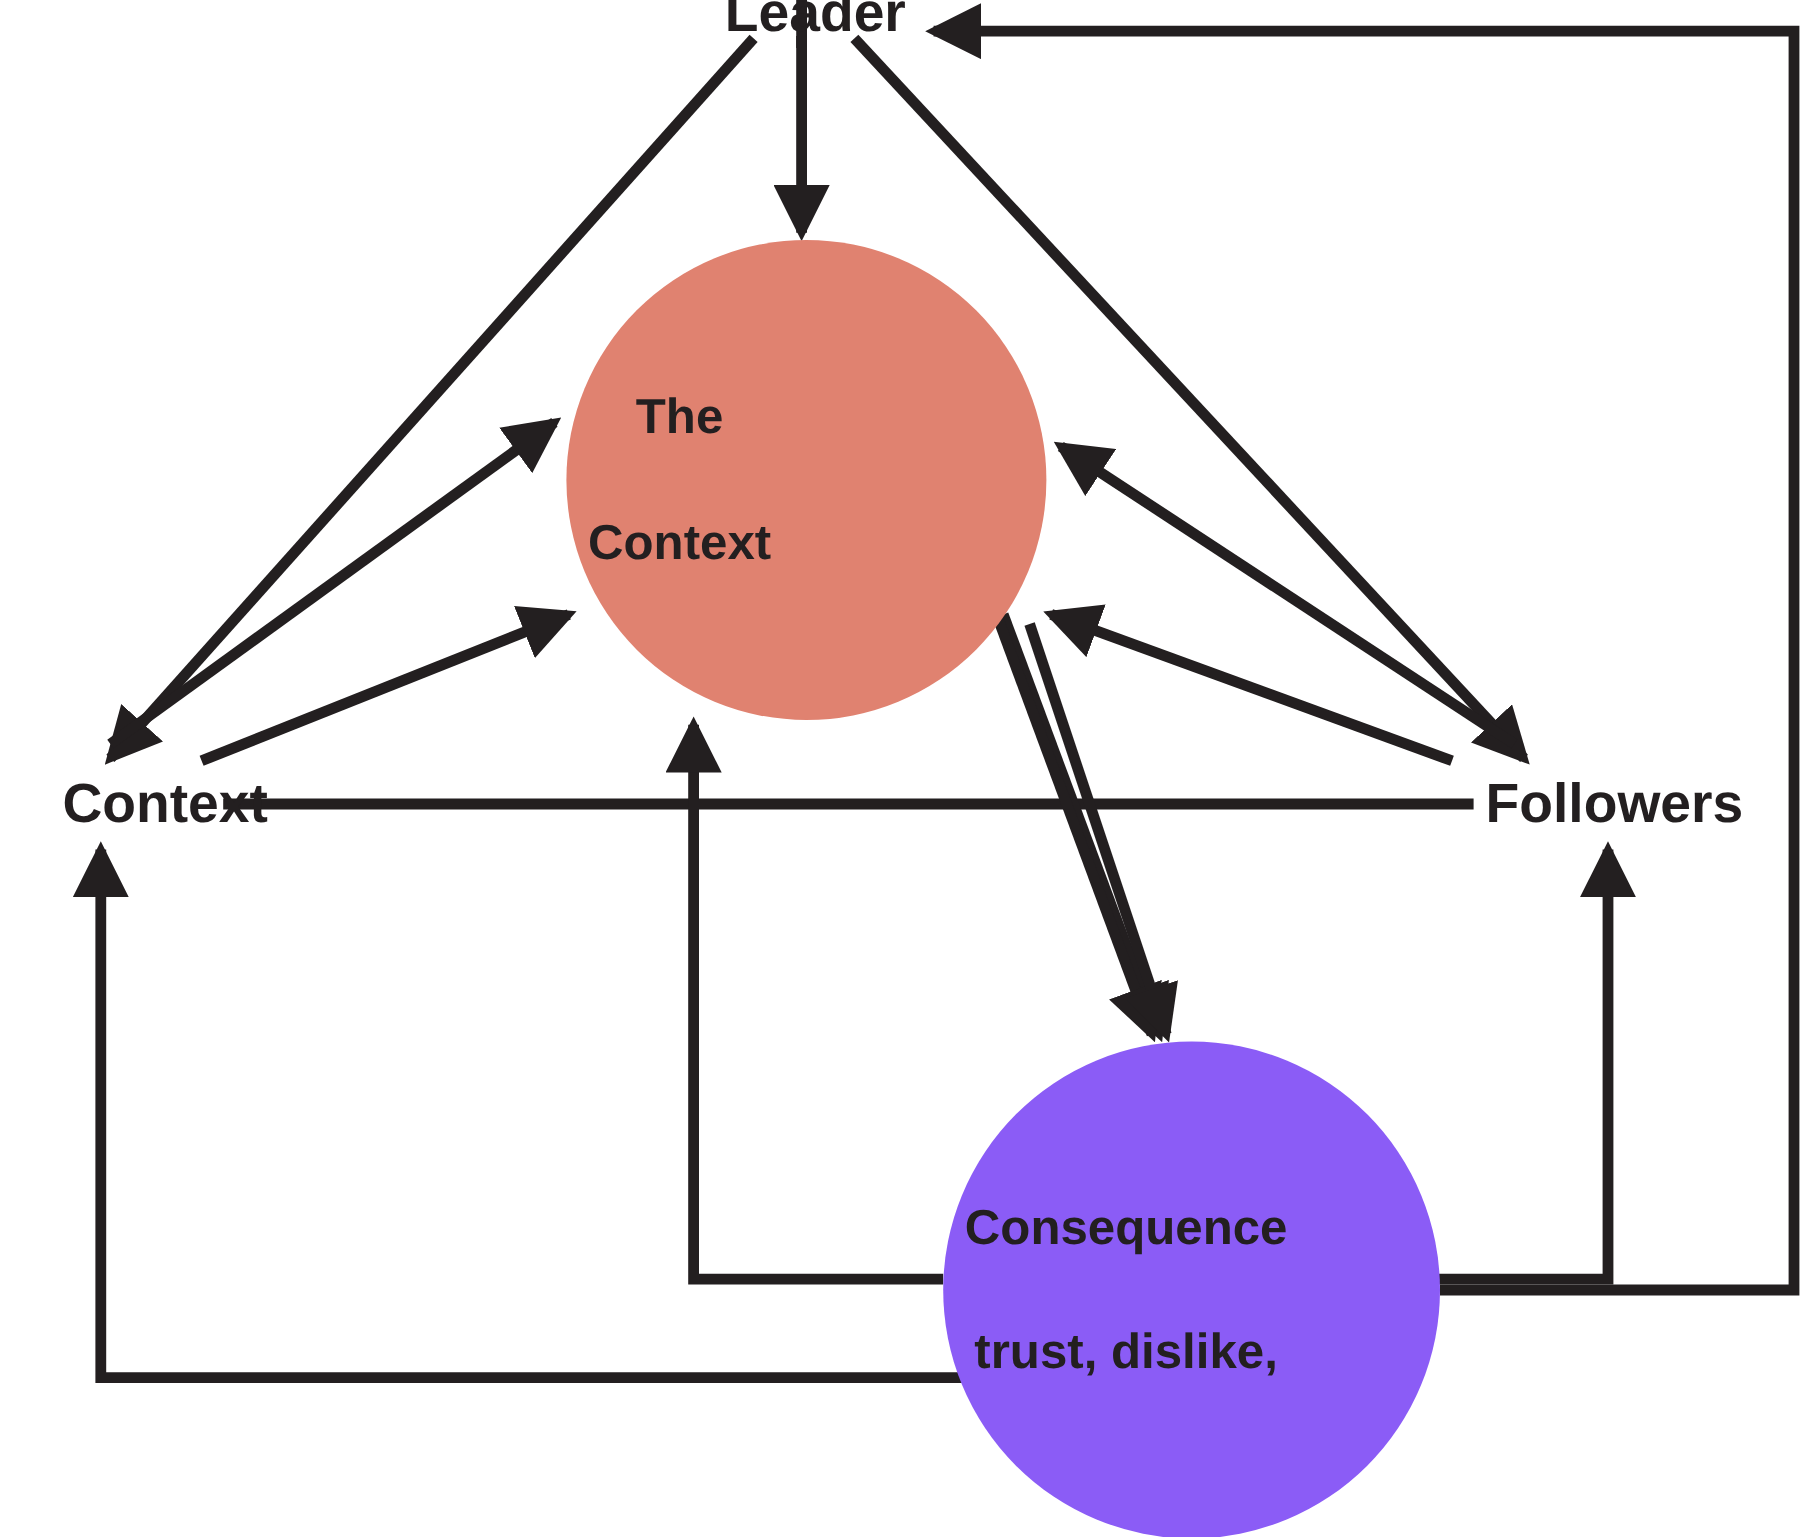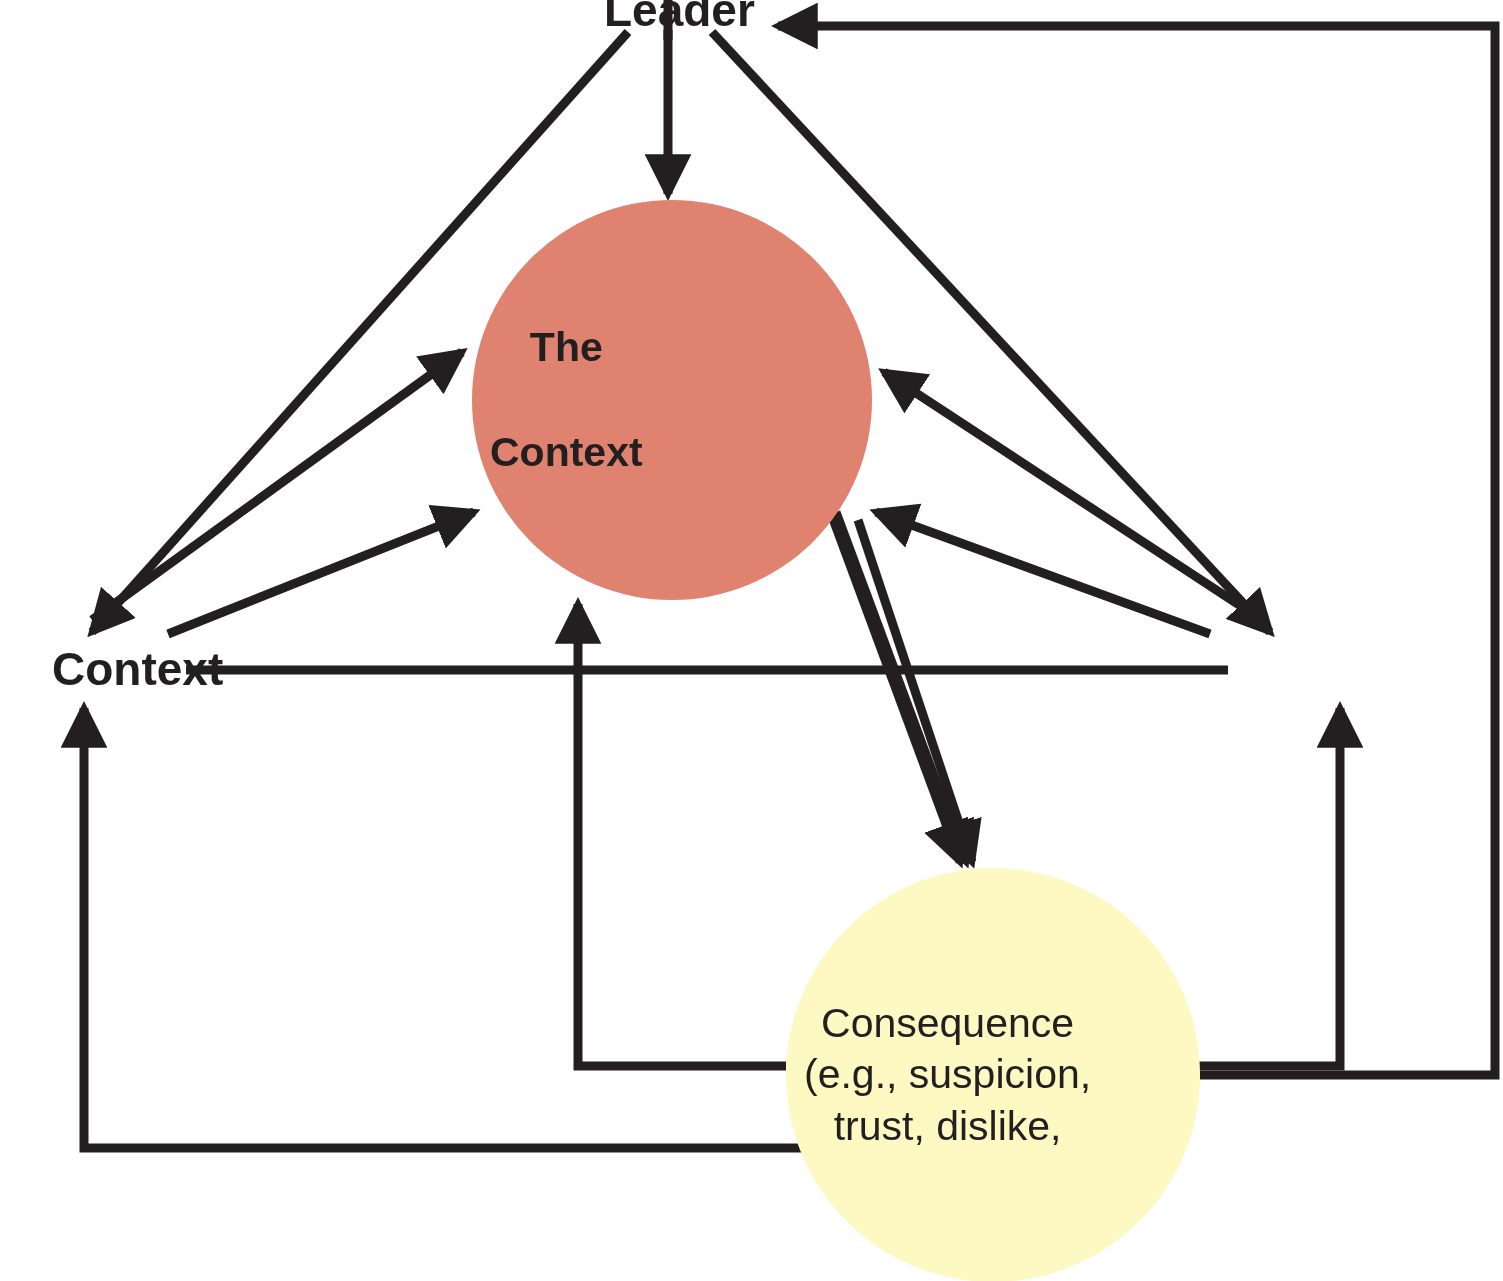--- a/index.html
+++ b/index.html
@@ -63,22 +63,22 @@
     background: #e08270;
     font-weight: bold;
     font-size: 41px;
     line-height: 1.28;
   }
   #circle-consequence {
     left: 786px;
     top: 868px;
     width: 414px;
     height: 414px;
-    background: #fef9c3;
-    font-weight: normal;
+    background: #8b5cf6;
+    font-weight: bold;
     font-size: 41px;
     line-height: 1.26;
   }
   .circle-text {
     display: block;
     padding: 0 18px;
   }
 </style>
 </head>
 <body>
@@ -126,30 +126,31 @@
 
       <line x1="668" y1="0" x2="668" y2="40"></line>
 
     </g>
   </svg>
 
   <div class="node-label" id="label-leader">Leader</div>
 
   <div class="node-label" id="label-context">Context</div>
 
+  <div class="node-label" id="label-followers">Followers</div>
 
   <div class="circle-node" id="circle-leadership-process">
     <span class="circle-text">
       <span>The</span><br>
       <br>
       <span>Context</span>
     </span>
   </div>
 
   <div class="circle-node" id="circle-consequence">
     <span class="circle-text">
       <span>Consequence</span><br>
-      <span>(e.g., suspicion,</span><br>
+      <br>
       <span>trust, dislike,</span><br>
     </span>
   </div>
 
 </div>
 
 </body></html>

